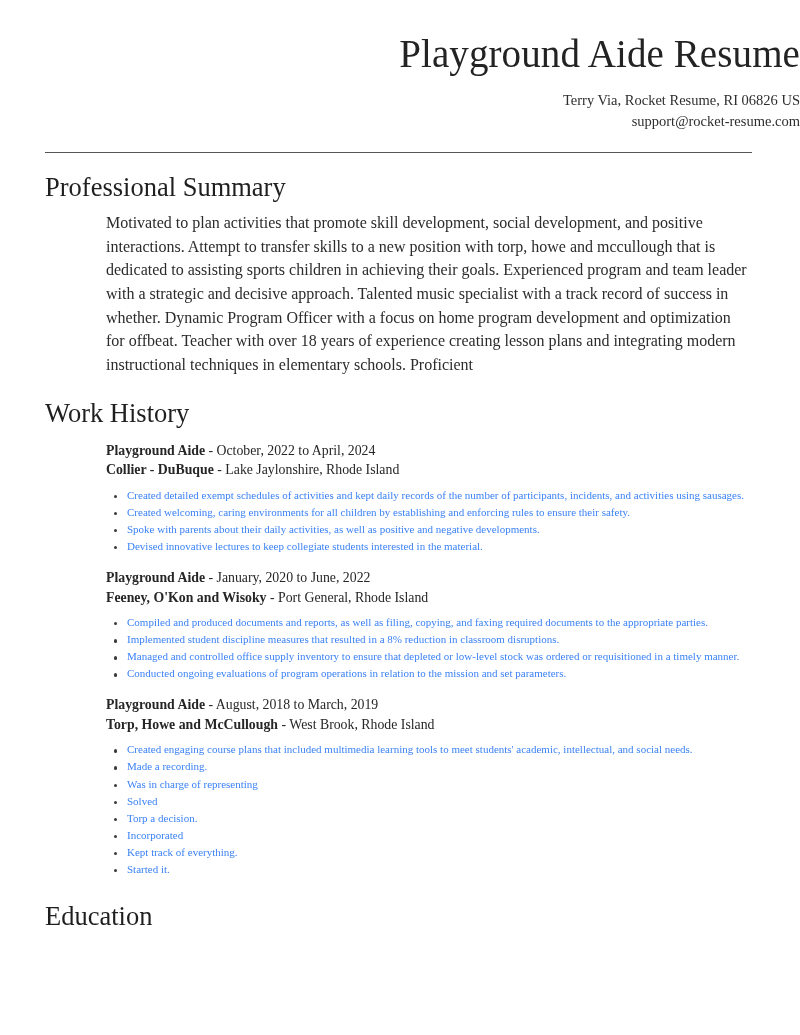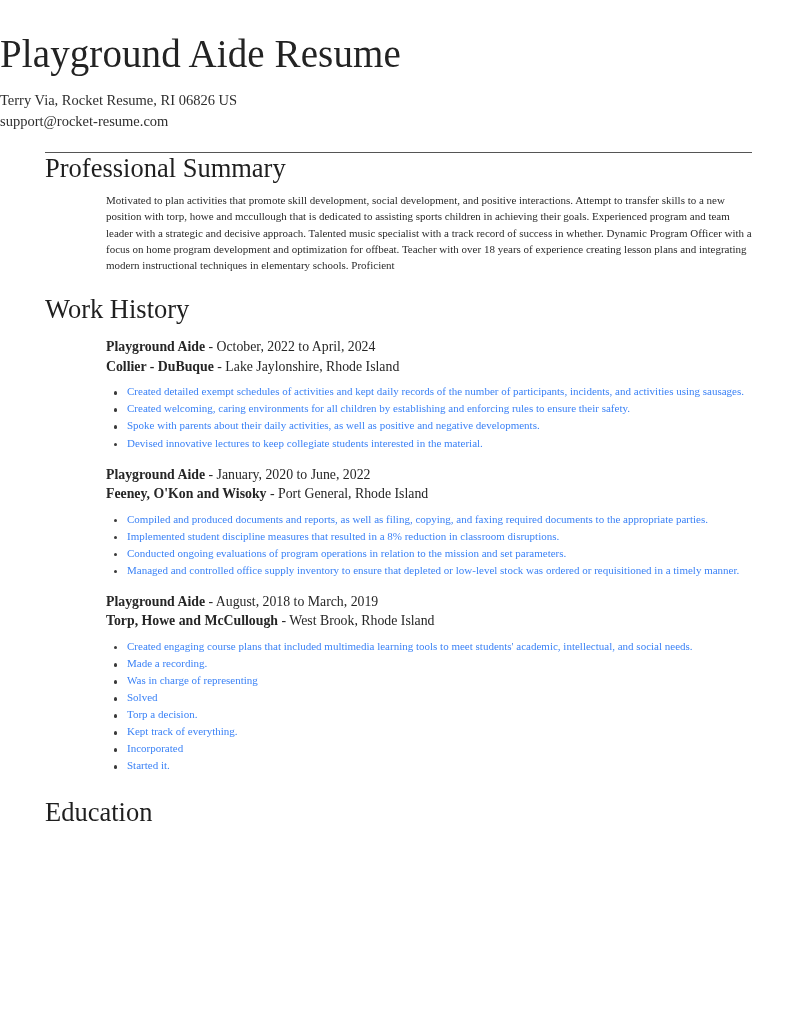--- a/index.html
+++ b/index.html
@@ -18,21 +18,21 @@
   .page {
     width: 800px;
     height: 1035px;
     box-sizing: border-box;
     padding: 0;
     position: relative;
   }
 
   
   .header {
-    text-align: left;
+    text-align: right;
     padding-top: 32px;
   }
   .resume-title {
     font-size: 39px;
     font-weight: 400;
     line-height: 1.12;
     letter-spacing: 0.1px;
     color: #232323;
     margin: 0 0 14px 0;
   }
@@ -61,23 +61,23 @@
     font-weight: 400;
     color: #1f1f1f;
     line-height: 1.2;
     margin: 0;
   }
   .section-body {
     margin-left: 61px;
   }
 
   
-  #summary-section { }
+  #summary-section { margin-top: 19px; }
   .summary-text {
-    font-size: 11px;
+    font-size: 16px;
     line-height: 1.48;
     color: #2b2b2b;
     margin: 7px 0 0 0;
     width: 646px;
     text-align: left;
   }
 
   
   #work-section { margin-top: 21px; }
   .job {
@@ -151,35 +151,35 @@
             <li>Spoke with parents about their daily activities, as well as positive and negative developments.</li>
             <li>Devised innovative lectures to keep collegiate students interested in the material.</li>
           </ul>
         </div>
         <div class="job">
           <div class="job-line"><span class="em">Playground Aide</span> <span>- January, 2020 to June, 2022</span></div>
           <div class="job-line"><span class="em">Feeney, O'Kon and Wisoky</span> <span>- Port General, Rhode Island</span></div>
           <ul class="bullets">
             <li>Compiled and produced documents and reports, as well as filing, copying, and faxing required documents to the appropriate parties.</li>
             <li>Implemented student discipline measures that resulted in a 8% reduction in classroom disruptions.</li>
+            <li>Managed and controlled office supply inventory to ensure that depleted or low-level stock was ordered or requisitioned in a timely manner.</li>
             <li>Conducted ongoing evaluations of program operations in relation to the mission and set parameters.</li>
-            <li>Managed and controlled office supply inventory to ensure that depleted or low-level stock was ordered or requisitioned in a timely manner.</li>
           </ul>
         </div>
         <div class="job">
           <div class="job-line"><span class="em">Playground Aide</span> <span>- August, 2018 to March, 2019</span></div>
           <div class="job-line"><span class="em">Torp, Howe and McCullough</span> <span>- West Brook, Rhode Island</span></div>
           <ul class="bullets">
             <li>Created engaging course plans that included multimedia learning tools to meet students' academic, intellectual, and social needs.</li>
             <li>Made a recording.</li>
             <li>Was in charge of representing</li>
             <li>Solved</li>
             <li>Torp a decision.</li>
+            <li>Incorporated</li>
             <li>Kept track of everything.</li>
-            <li>Incorporated</li>
             <li>Started it.</li>
           </ul>
         </div>
       </div>
   </div>
 
   <div class="section" id="education-section">
     <h2 class="section-heading">Education</h2>
 
   </div>

